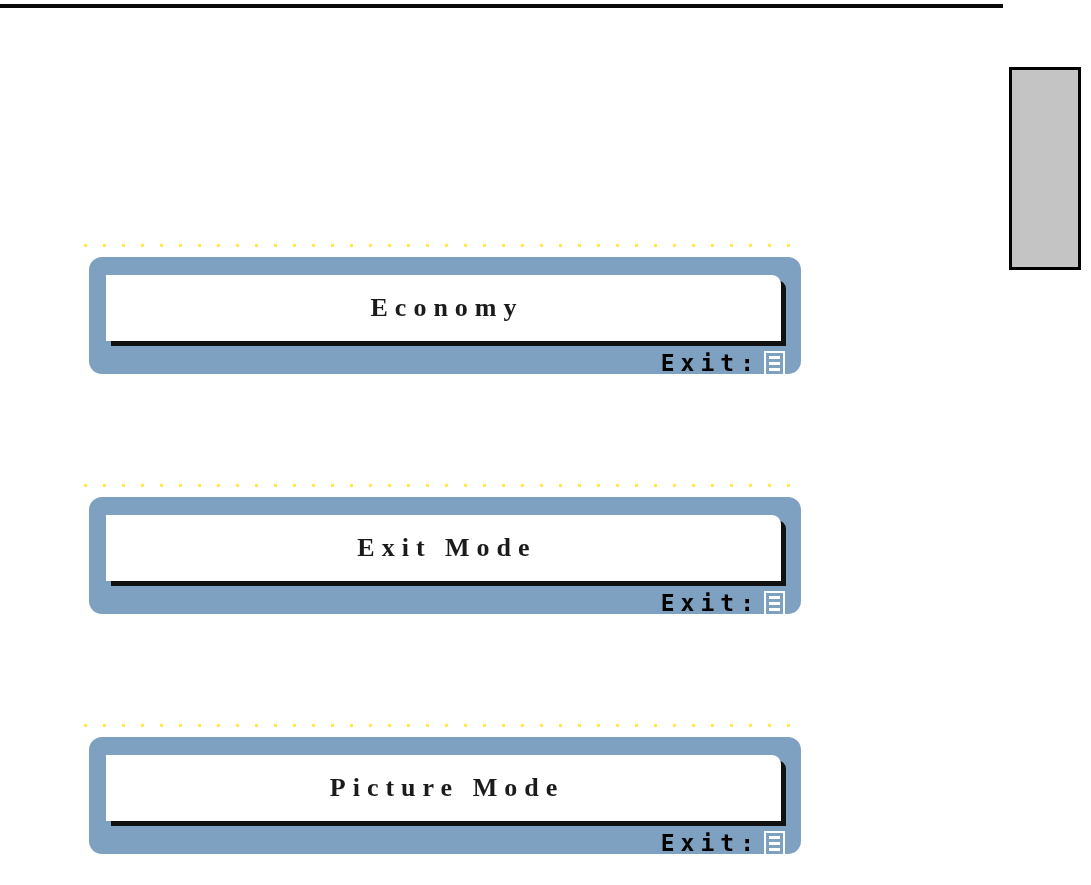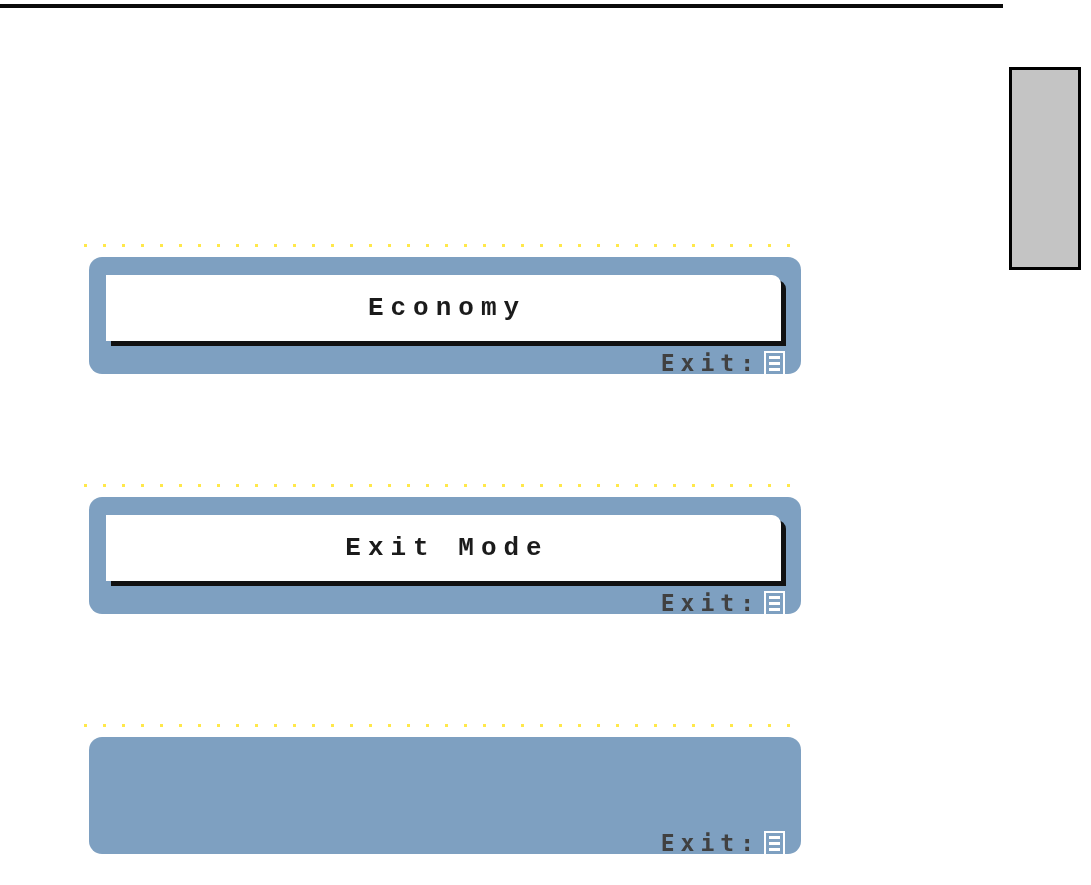--- a/index.html
+++ b/index.html
@@ -79,21 +79,21 @@
     background: #ffffff;
     border-top-right-radius: 9px;
     box-shadow: 5px 5px 0 0 #111111;
     box-sizing: border-box;
     display: flex;
     align-items: center;
     justify-content: center;
   }
 
   .screen-label {
-    font-family: Liberation Mono, monospace;
+    font-family: Liberation Serif, serif;
     font-size: 26px;
     font-weight: bold;
     letter-spacing: 7px;
     color: #1b1b1b;
     text-indent: 7px;
     white-space: nowrap;
     -webkit-font-smoothing: none;
   }
 
   .card-footer {
@@ -103,21 +103,21 @@
     display: flex;
     align-items: center;
     gap: 4px;
   }
 
   .exit-label {
     font-family: "DejaVu Sans Mono", monospace;
     font-size: 23px;
     font-weight: bold;
     letter-spacing: 6px;
-    color: #404040;
+    color: #000000;
     text-indent: 6px;
     white-space: nowrap;
   }
 
   
   .menu-icon {
     position: relative;
     width: 21px;
     height: 25px;
     border: 2px solid #ffffff;
@@ -174,20 +174,23 @@
           <i></i>
           <i></i>
       </span>
     </div>
   </div>
 </div>
 
 <div class="card-wrap c3">
   <div class="dotted-rule"></div>
   <div class="card">
+    <div class="screen">
+      <span class="screen-label">Picture Mode</span>
+    </div>
     <div class="card-footer">
       <span class="exit-label">Exit:</span>
       <span class="menu-icon">
         <i></i>
           <i></i>
           <i></i>
       </span>
     </div>
   </div>
 </div>

